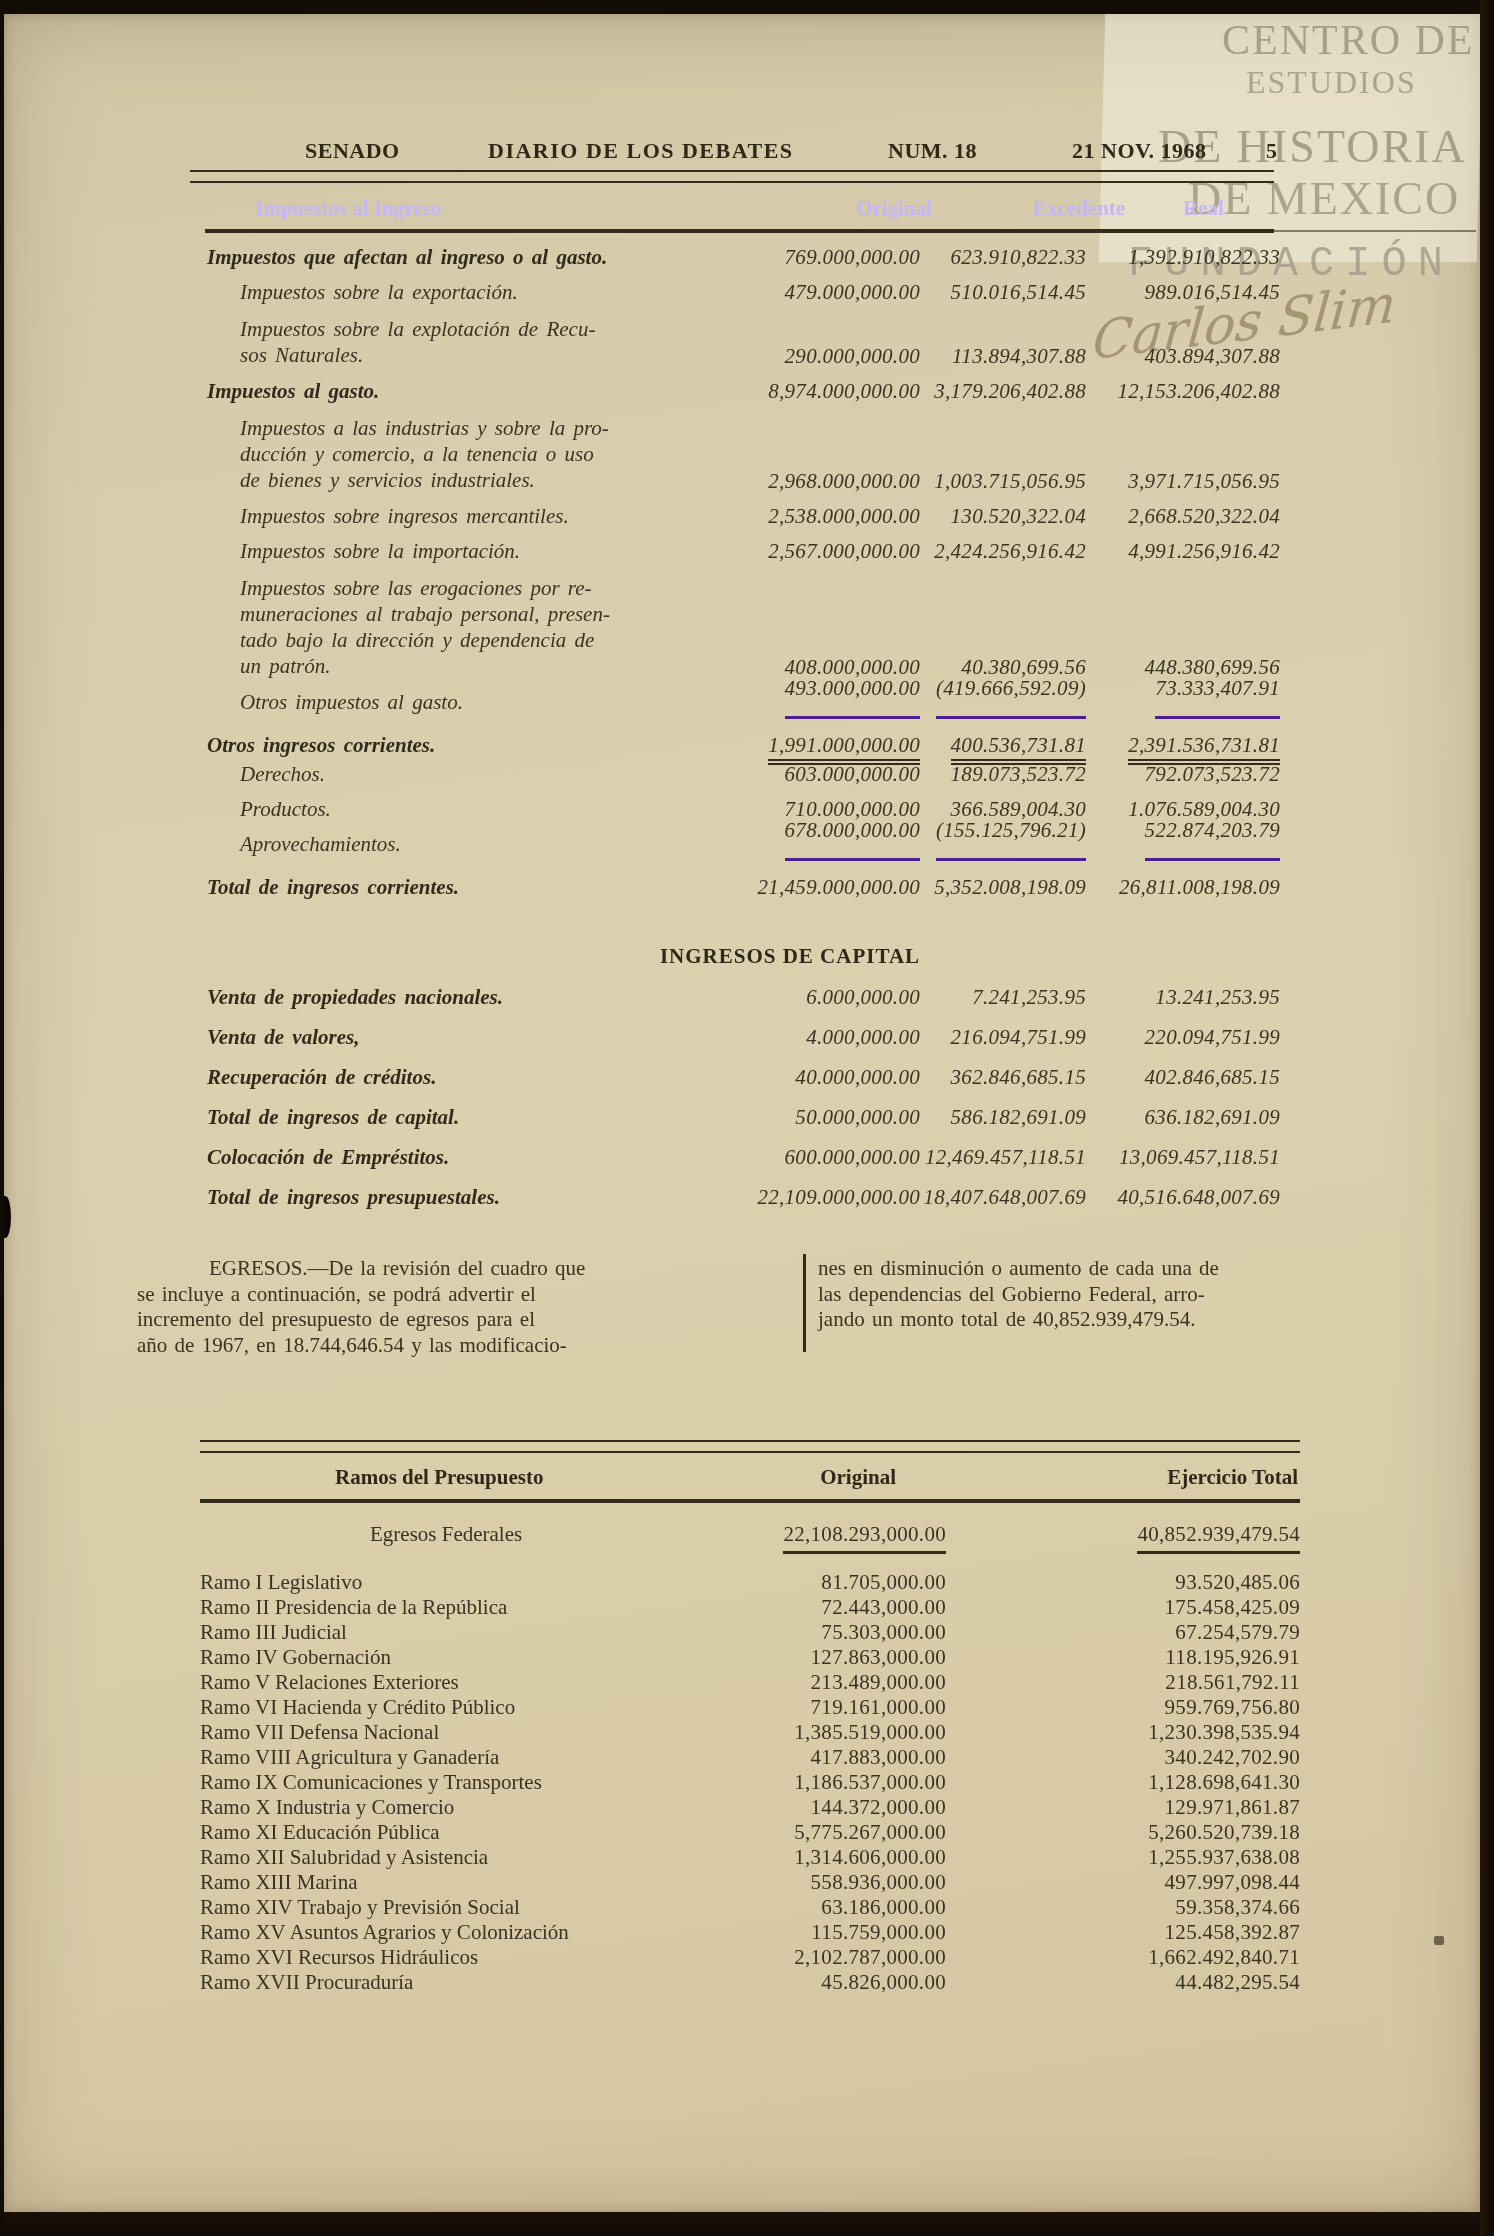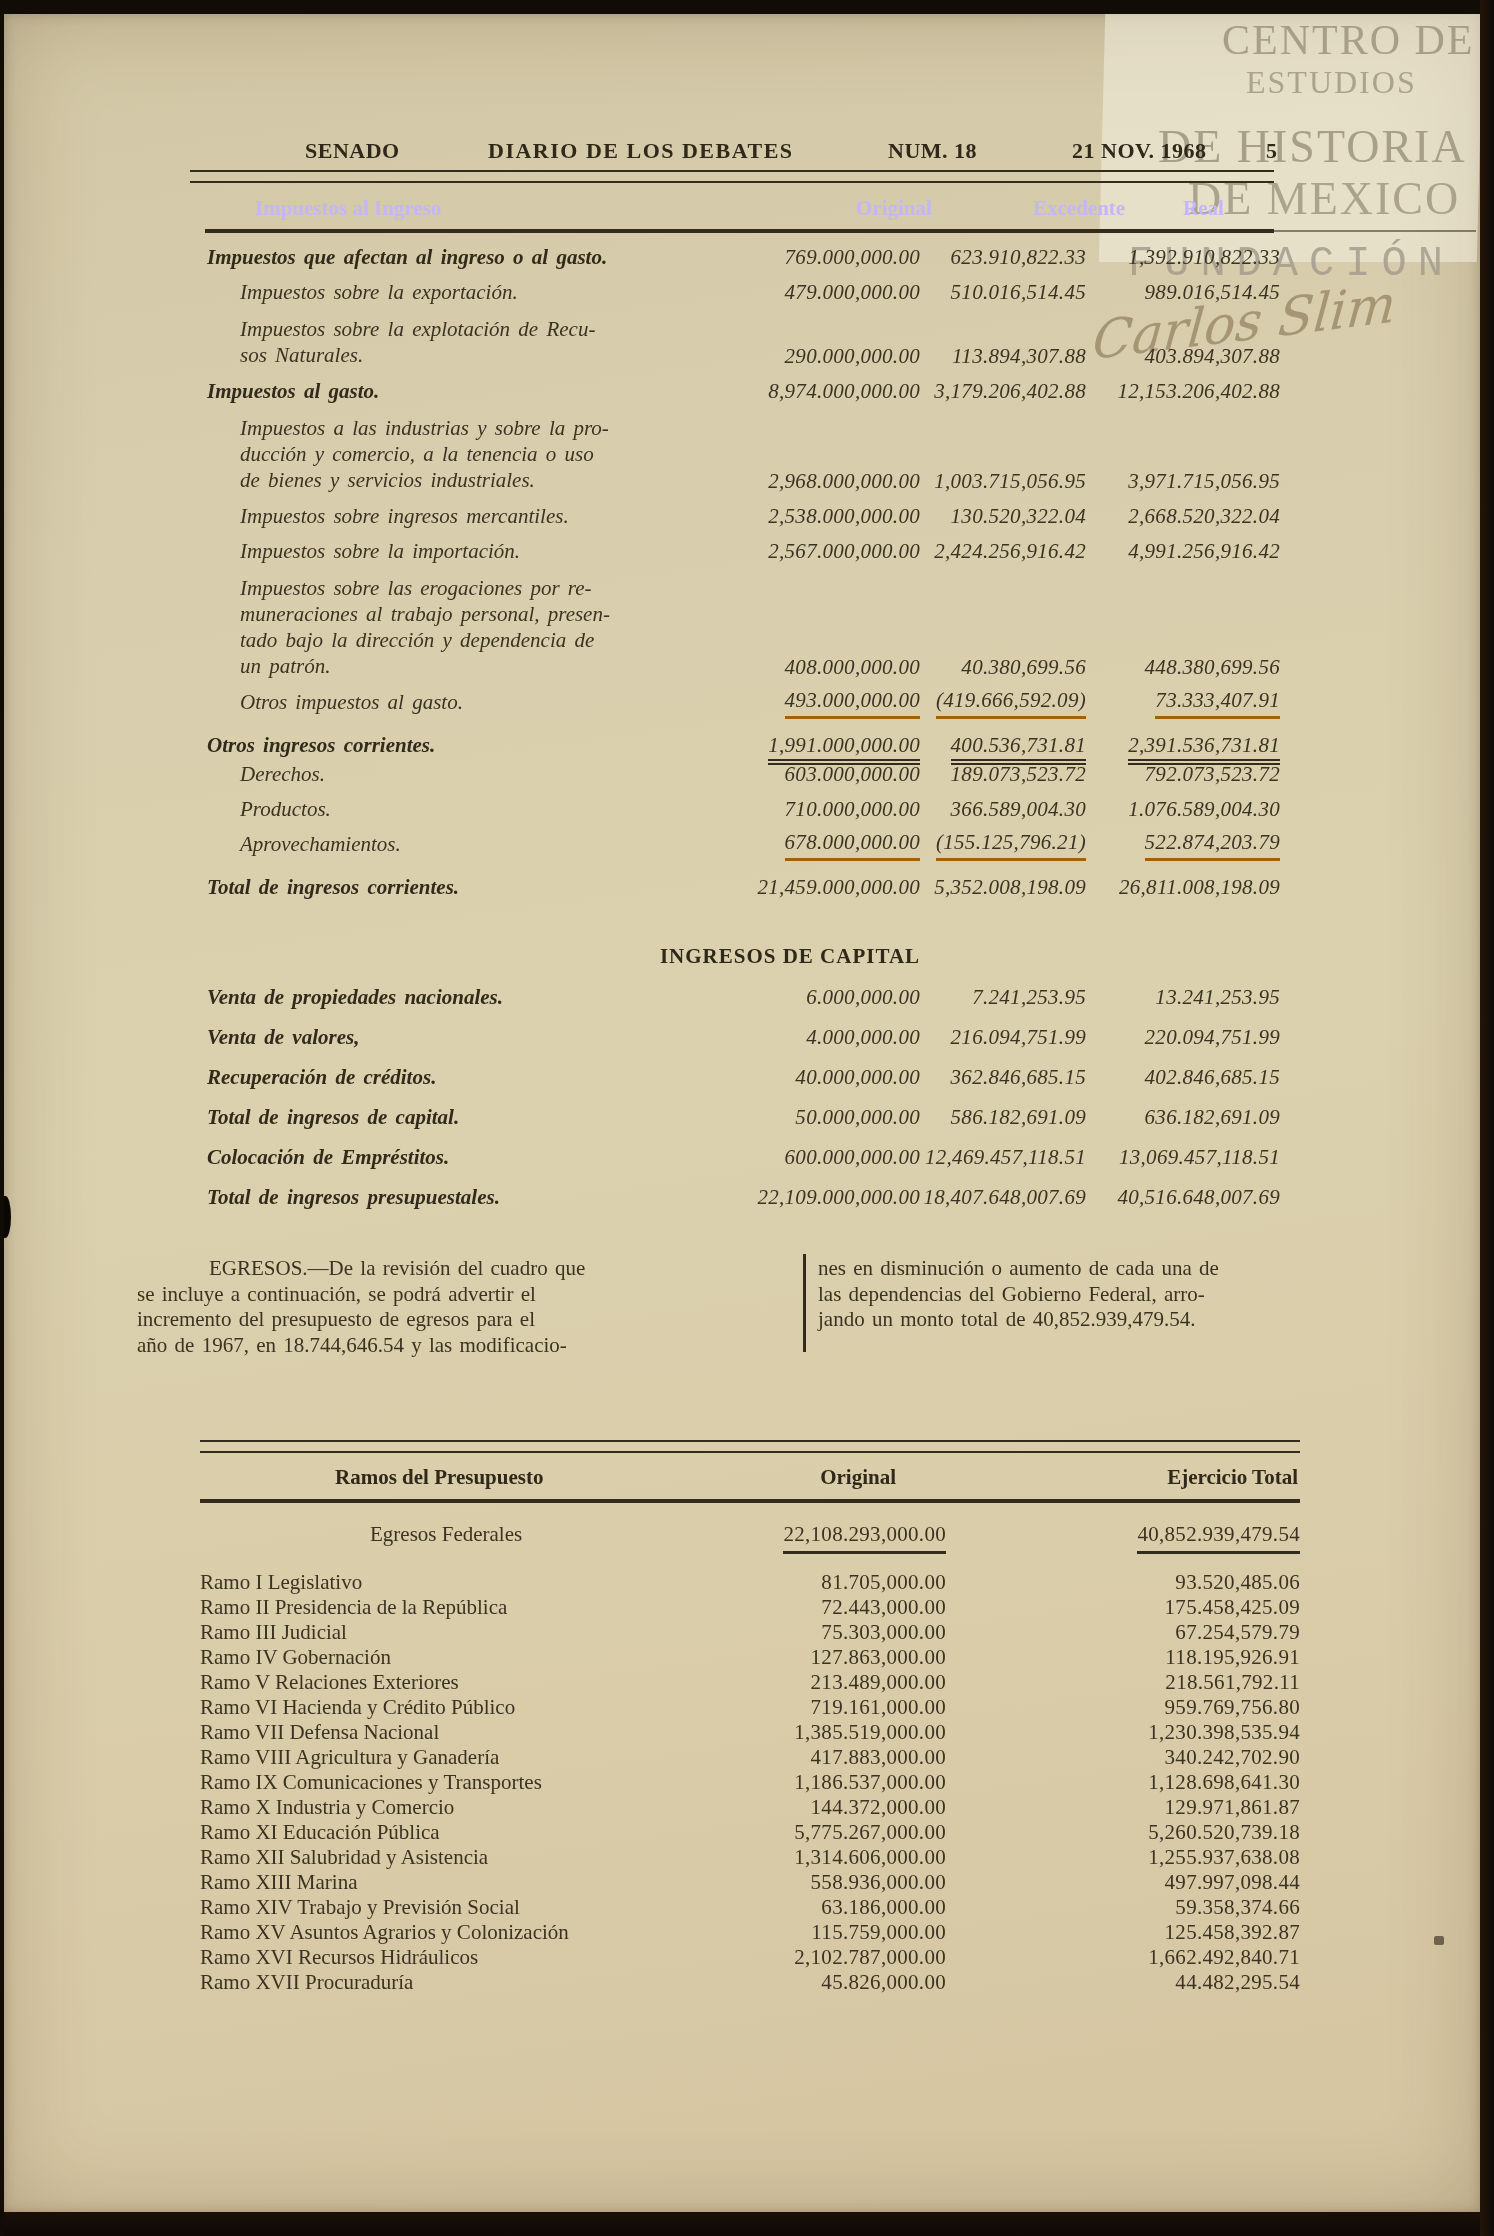--- a/index.html
+++ b/index.html
@@ -57,21 +57,21 @@
   .frow{position:relative;margin-bottom:12px;font-size:21px;line-height:23px;font-style:italic;}
   .frow .lbl{display:block;width:520px;white-space:pre-line;line-height:26px;word-spacing:3px;}
   .frow.oneline .lbl{line-height:23px;}
   .frow.bold .lbl{font-weight:bold;color:#322a1a;}
   .frow.indent .lbl{padding-left:33px;}
   .frow .num{position:absolute;bottom:0;white-space:nowrap;letter-spacing:.3px;}
   .num.o{right:360px;}
   .num.e{right:194px;}
   .num.r{right:0;}
   .frow.ul-single{margin-bottom:20px;}
-  .frow.ul-single .num{border-bottom:3px solid #a16207;padding-bottom:4px;margin-bottom:-5px;}
+  .frow.ul-single .num{border-bottom:3px solid #4c1d95;padding-bottom:16px;margin-bottom:-5px;}
   .frow.ul-double{margin-bottom:6px;}
   .frow.ul-double .num{border-bottom:6px double #332b1b;padding-bottom:2px;margin-bottom:-8px;}
   .capital .frow{margin-bottom:17px;}
   .capital .frow .lbl{font-weight:bold;color:#322a1a;}
 
   .sec-heading{position:absolute;left:560px;top:944px;width:460px;text-align:center;
                font-weight:bold;font-size:21px;letter-spacing:1px;color:#30291a;white-space:nowrap;}
 
   
   .para{position:absolute;top:1256px;font-size:21px;line-height:25.5px;white-space:pre-line;

